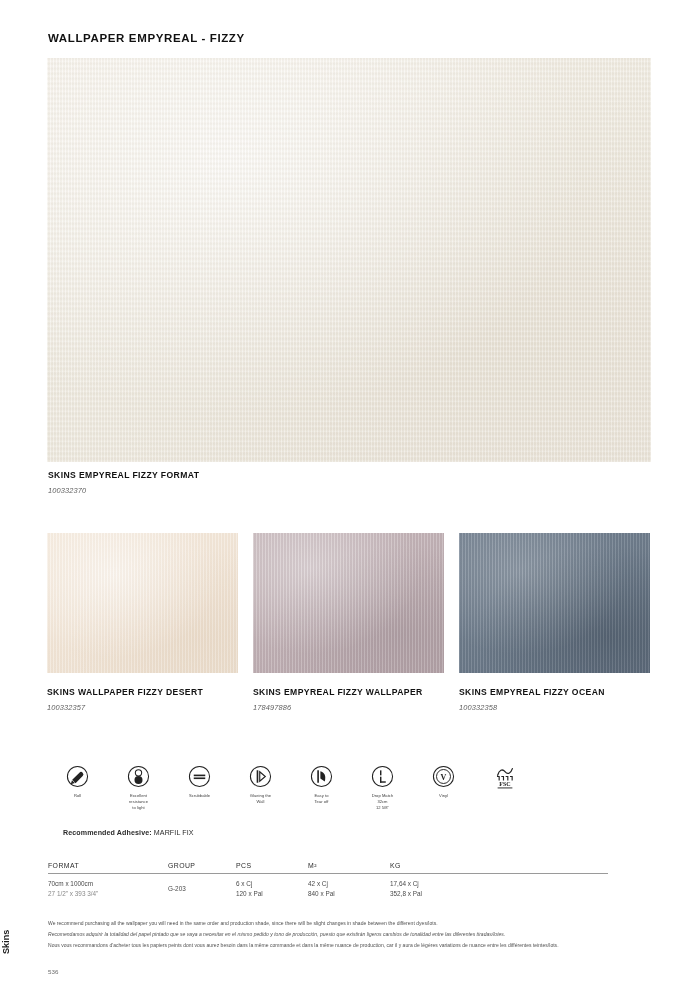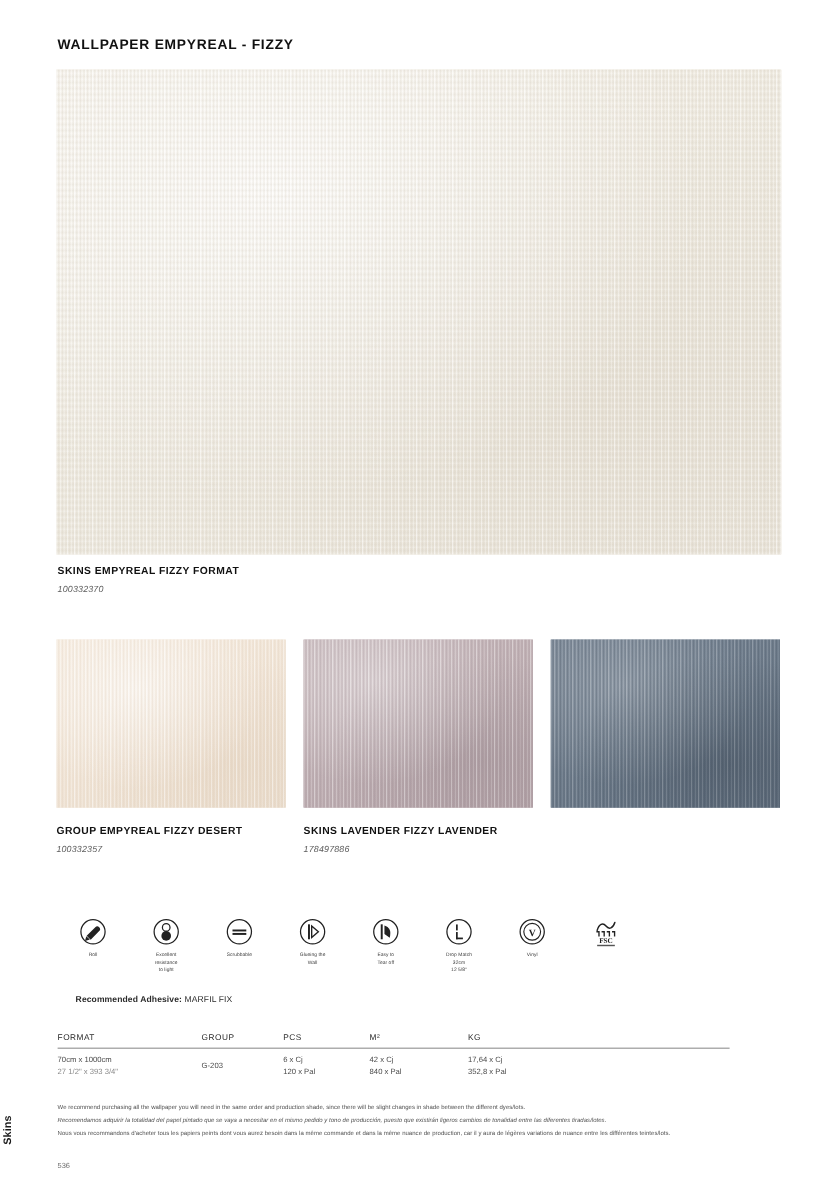--- a/index.html
+++ b/index.html
@@ -246,35 +246,39 @@
   <div class="hero-caption">
     <div class="caption-name">SKINS EMPYREAL FIZZY FORMAT</div>
     <div class="caption-code">100332370</div>
   </div>
 
   <div class="swatch-row">
 
     <div class="swatch-cell">
       <div class="swatch-img swatch-desert"></div>
       <div class="swatch-caption">
-        <div class="caption-name">GROUP EMPYREAL FIZZY DESERT</div>
+        <div class="caption-name">SKINS WALLPAPER FIZZY DESERT</div>
         <div class="caption-code">100332357</div>
       </div>
     </div>
 
     <div class="swatch-cell">
       <div class="swatch-img swatch-lavender"></div>
       <div class="swatch-caption">
-        <div class="caption-name">SKINS LAVENDER FIZZY LAVENDER</div>
+        <div class="caption-name">SKINS EMPYREAL FIZZY WALLPAPER</div>
         <div class="caption-code">178497886</div>
       </div>
     </div>
 
     <div class="swatch-cell">
       <div class="swatch-img swatch-ocean"></div>
+      <div class="swatch-caption">
+        <div class="caption-name">SKINS EMPYREAL FIZZY OCEAN</div>
+        <div class="caption-code">100332358</div>
+      </div>
     </div>
 
   </div>
 
   <div class="icon-row">
 
     <div class="icon-cell">
       <svg class="icon-glyph" viewBox="0 0 24 24">
         <circle cx="12" cy="12" r="10.5" fill="none" stroke="#222" stroke-width="1.1"></circle>
         <path d="M6.5 15.5 L14 8 a2.4 2.4 0 0 1 3.4 3.4 L10 19 Z" fill="#222"></path>

